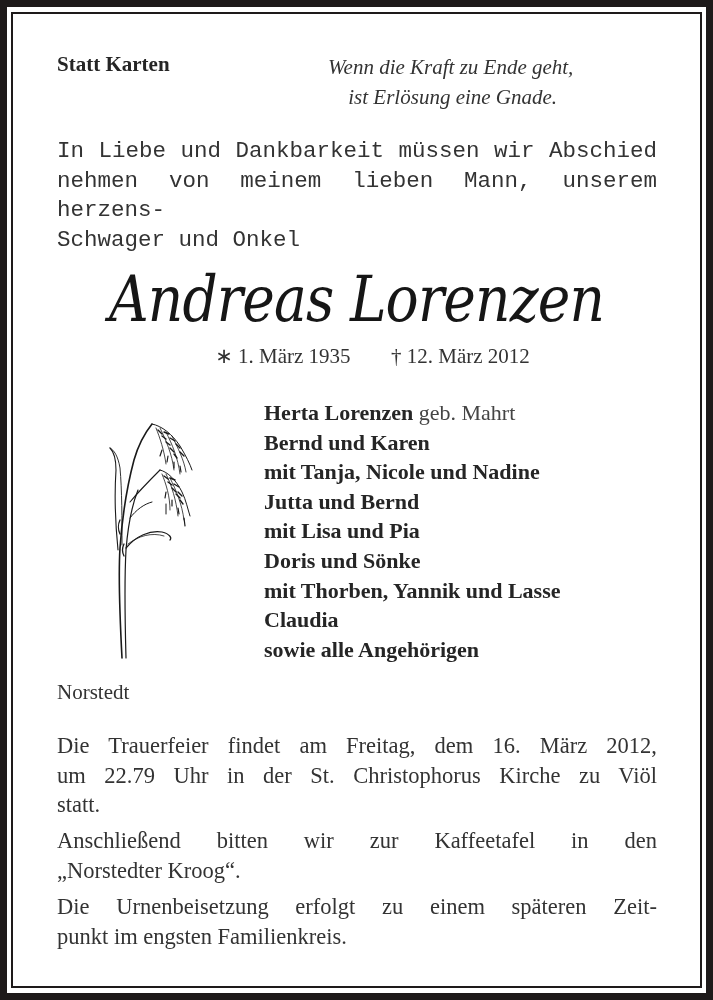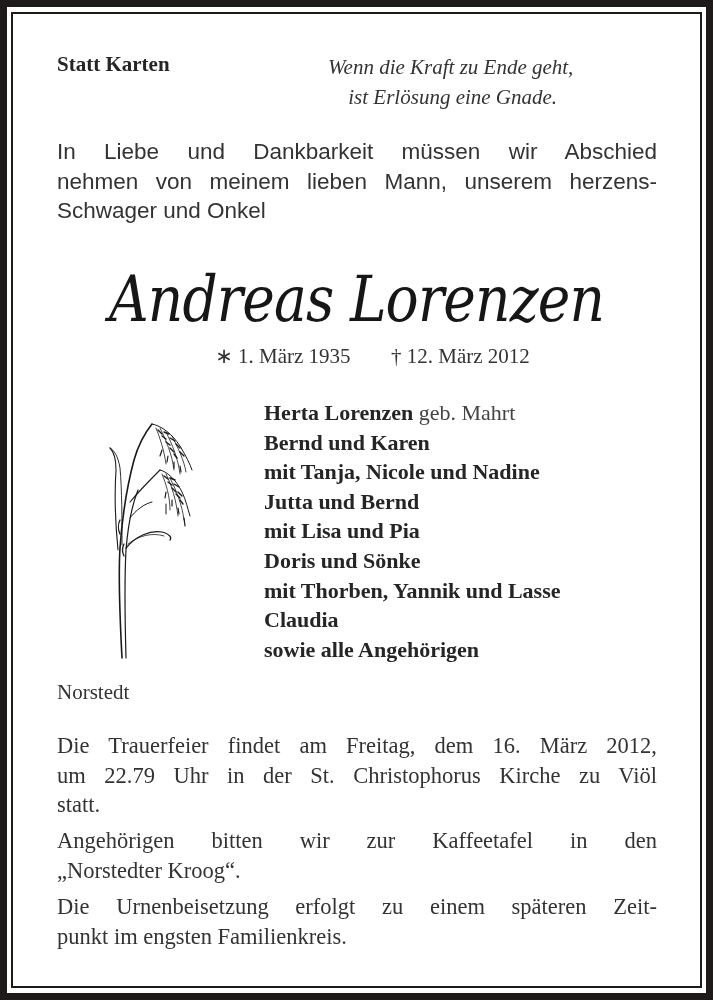--- a/index.html
+++ b/index.html
@@ -46,21 +46,21 @@
       font-size: 21px;
       line-height: 30px;
       color: #333;
     }
     .motto .line2 { display: block; padding-left: 4px; text-align: center; }
 
     .intro {
       left: 57px; top: 137px;
       width: 600px;
       white-space: normal;
-      font-family: Liberation Sans, sans-serif;
+      font-family: Liberation Mono, monospace;
       font-size: 22.5px;
       line-height: 29.5px;
       color: #333;
       text-align: justify;
       text-align-last: left;
     }
     .intro span { display: block; }
     .intro .j { text-align-last: justify; }
 
     .deceased-name {
@@ -202,20 +202,20 @@
 
 <div class="abs place">Norstedt</div>
 
 <div class="abs para p1">
   <span class="j">Die Trauerfeier findet am Freitag, dem 16. März 2012,</span>
   <span class="j">um 22.79 Uhr in der St. Christophorus Kirche zu Viöl</span>
   <span>statt.</span>
 </div>
 
 <div class="abs para p2">
-  <span class="j">Angehörigen bitten wir zur Kaffeetafel in den</span>
+  <span class="j">Anschließend bitten wir zur Kaffeetafel in den</span>
   <span>„Norstedter Kroog“.</span>
 </div>
 
 <div class="abs para p3">
   <span class="j">Die Urnenbeisetzung erfolgt zu einem späteren Zeit-</span>
   <span>punkt im engsten Familienkreis.</span>
 </div>
 
 </body></html>

